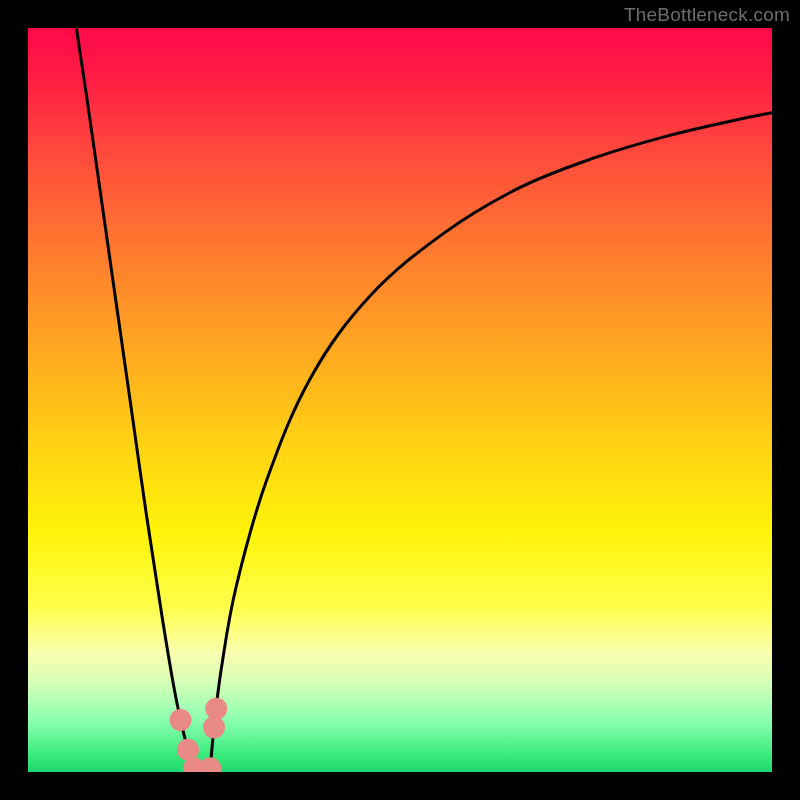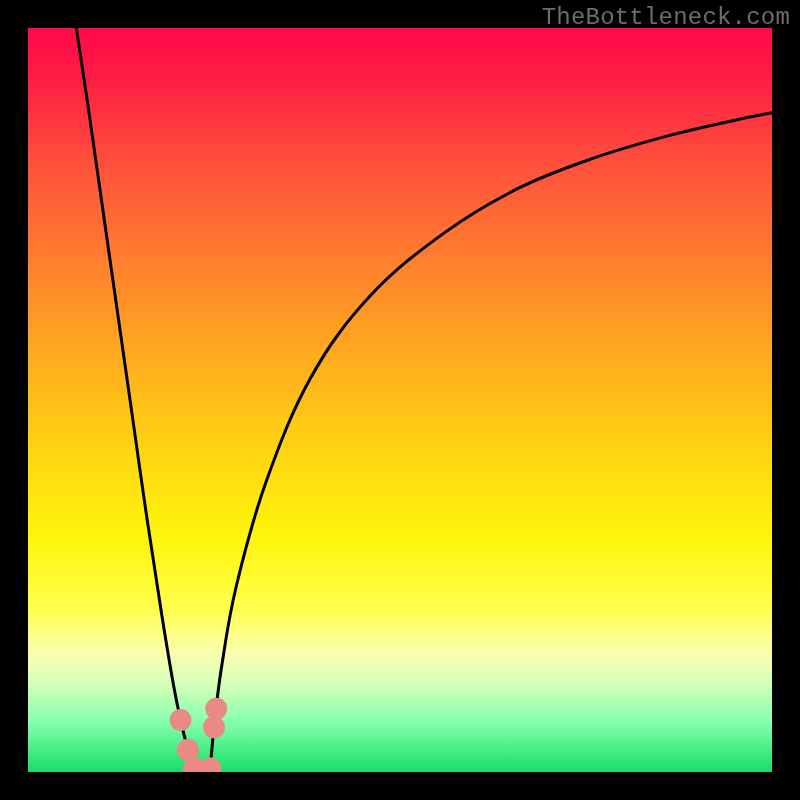--- a/index.html
+++ b/index.html
@@ -48,25 +48,24 @@
       #8cffb0 93%,
       #35e97a 98%,
       #1ed86c 100%
     );
   }
   .watermark {
     position: absolute;
     top: 4px;
     right: 10px;
     color: #6d6d6d;
-    font-size: 24px;
+    font-size: 19px;
     font-weight: 500;
     letter-spacing: 0.2px;
     user-select: none;
-    font-family: Liberation Mono, monospace;
   }
   svg.curves {
     position: absolute;
     left: 0;
     top: 0;
     width: 100%;
     height: 100%;
   }
 </style>
 </head>

